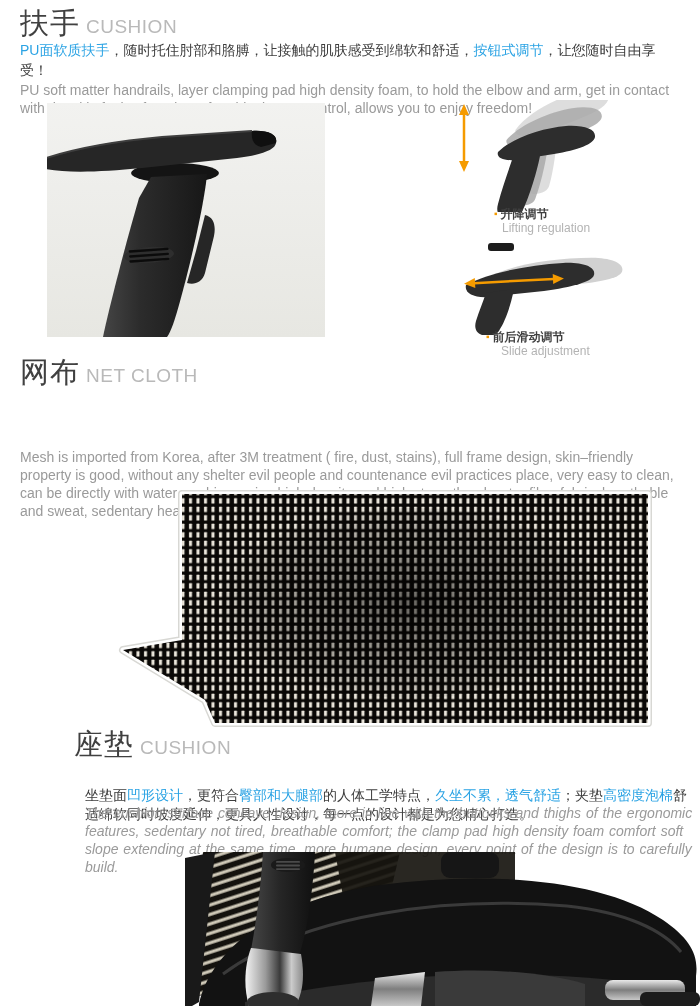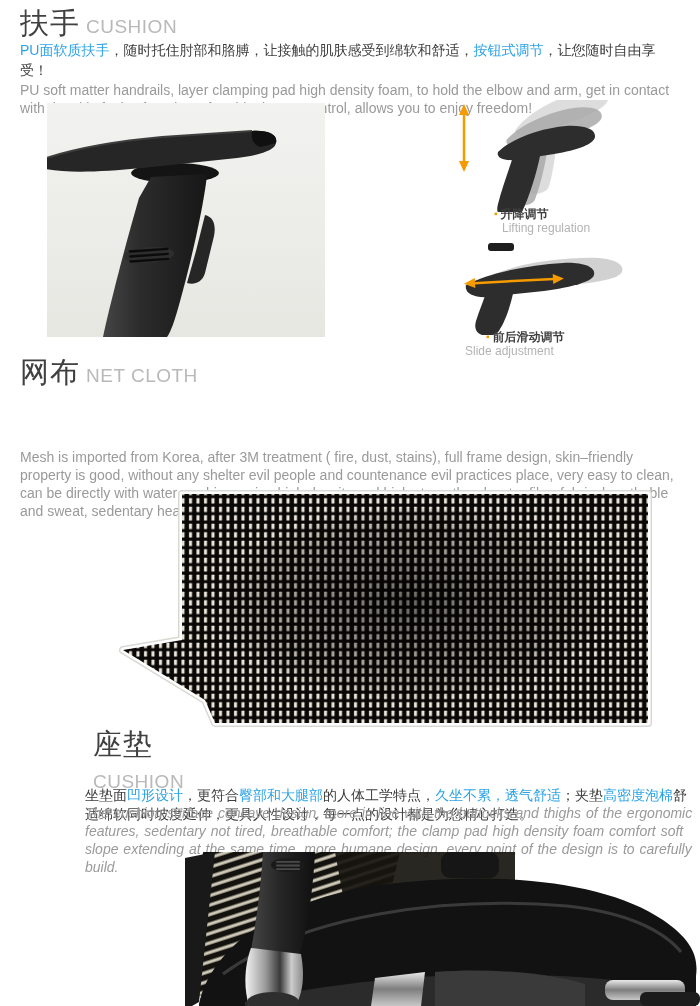--- a/index.html
+++ b/index.html
@@ -90,21 +90,21 @@
     <use href="#padB" fill="#c6c6c6" opacity="0.8" transform="translate(28,-7) rotate(3 80 35)"></use>
     <use href="#padB" fill="#2d2d2d"></use>
     <path d="M38,54 L66,50 C62,70 56,84 52,90 C50,96 42,98 34,96 C28,94 26,89 28,82 C31,72 35,63 38,54 Z" fill="#2d2d2d" transform="translate(0,-4)"></path>
     <g stroke="#f59b00" fill="#f59b00" transform="rotate(-3 67 38)">
       <line x1="26" y1="38" x2="106" y2="38" stroke-width="2.5"></line>
       <polygon points="16,38 27,33 27,43" stroke="none"></polygon>
       <polygon points="116,38 105,33 105,43" stroke="none"></polygon>
     </g>
   </svg>
   <div class="anno-cn" style="left:486px; top:329px;"><span class="bullet">▪</span><span>前后滑动调节</span></div>
-  <div class="anno-en" style="left:465px; top:344px;">Slide adjustment</div>
+  <div class="anno-en" style="left:501px; top:344px;">Slide adjustment</div>
 
   <div class="sec-header" style="left:20px; top:353px;">
     <span class="cn">网布</span>
     <span class="en">NET CLOTH</span>
   </div>
 
   <div class="desc-en" style="left:20px; top:448px; width:655px;">Mesh is imported from Korea, after 3M treatment ( fire, dust, stains), full frame design, skin–friendly property is good, without any shelter evil people and countenance evil practices place, very easy to clean, can be directly with water washing; using high density and high strength polyester fiber fabric, breathable and sweat, sedentary heat.</div>
 
   <svg class="mesh-swatch" viewBox="0 0 541 240">
     <defs>
@@ -117,21 +117,21 @@
         <stop offset="0.7" stop-color="#000000" stop-opacity="0.25"></stop>
         <stop offset="1" stop-color="#000000" stop-opacity="0"></stop>
       </radialGradient>
     </defs>
     <polygon points="70,6 536,6 536,235 103,235 93,212 11,162 70,152" fill="none" stroke="#d8d8d4" stroke-width="8" stroke-linejoin="round"></polygon>
     <polygon points="70,6 536,6 536,235 103,235 93,212 11,162 70,152" fill="#0a0806" stroke="#ffffff" stroke-width="5" stroke-linejoin="round"></polygon>
     <polygon points="70,6 536,6 536,235 103,235 93,212 11,162 70,152" fill="url(#mesh)"></polygon>
     <ellipse cx="300" cy="115" rx="190" ry="95" fill="url(#sheen)"></ellipse>
   </svg>
 
-  <div class="sec-header" style="left:93px; top:725px;flex-direction:column;">
+  <div class="sec-header" style="left:74px; top:725px;">
     <span class="cn">座垫</span>
     <span class="en">CUSHION</span>
   </div>
 
   <div class="desc-cn" style="left:85px; top:786px; width:615px; line-height:19px;"><span>坐垫面</span><span class="c-blue">凹形设计</span><span>，更符合</span><span class="c-blue">臀部和大腿部</span><span>的人体工学特点，</span><span class="c-blue">久坐不累，透气舒适</span><span>；夹垫</span><span class="c-blue">高密度泡棉</span><span>舒适绵软同时坡度延伸，更具人性设计，每一点的设计都是为您精心打造。</span></div>
   <div class="desc-en cushion-en" style="left:85px; top:804px; width:612px;font-style:italic;">The cushion surface concave design, more in line with the buttocks and thighs of the ergonomic features, sedentary not tired, breathable comfort; the clamp pad high density foam comfort soft slope extending at the same time, more humane design, every point of the design is to carefully build.</div>
 
   <svg class="photo-cushion" viewBox="0 0 515 154">
     <defs>
       <pattern id="backmesh" width="9" height="9" patternUnits="userSpaceOnUse" patternTransform="rotate(-18)">

